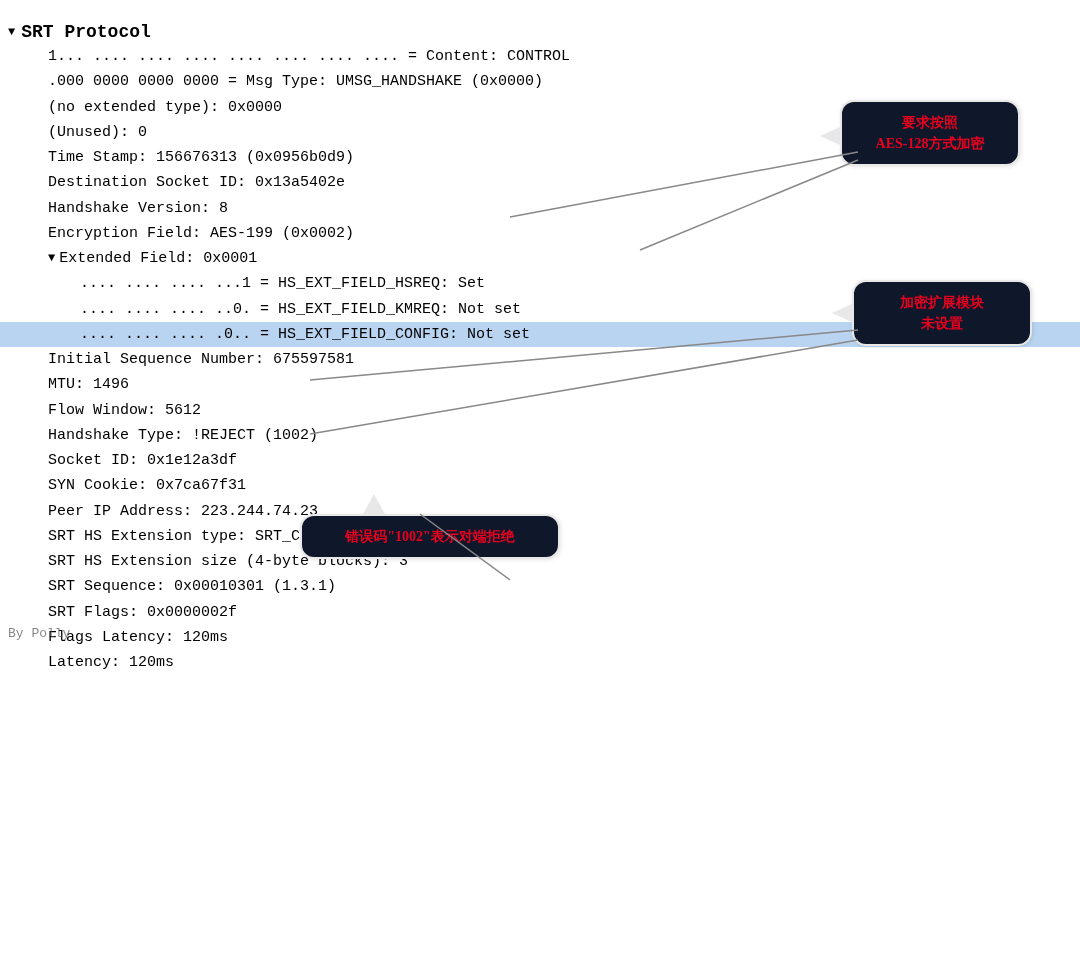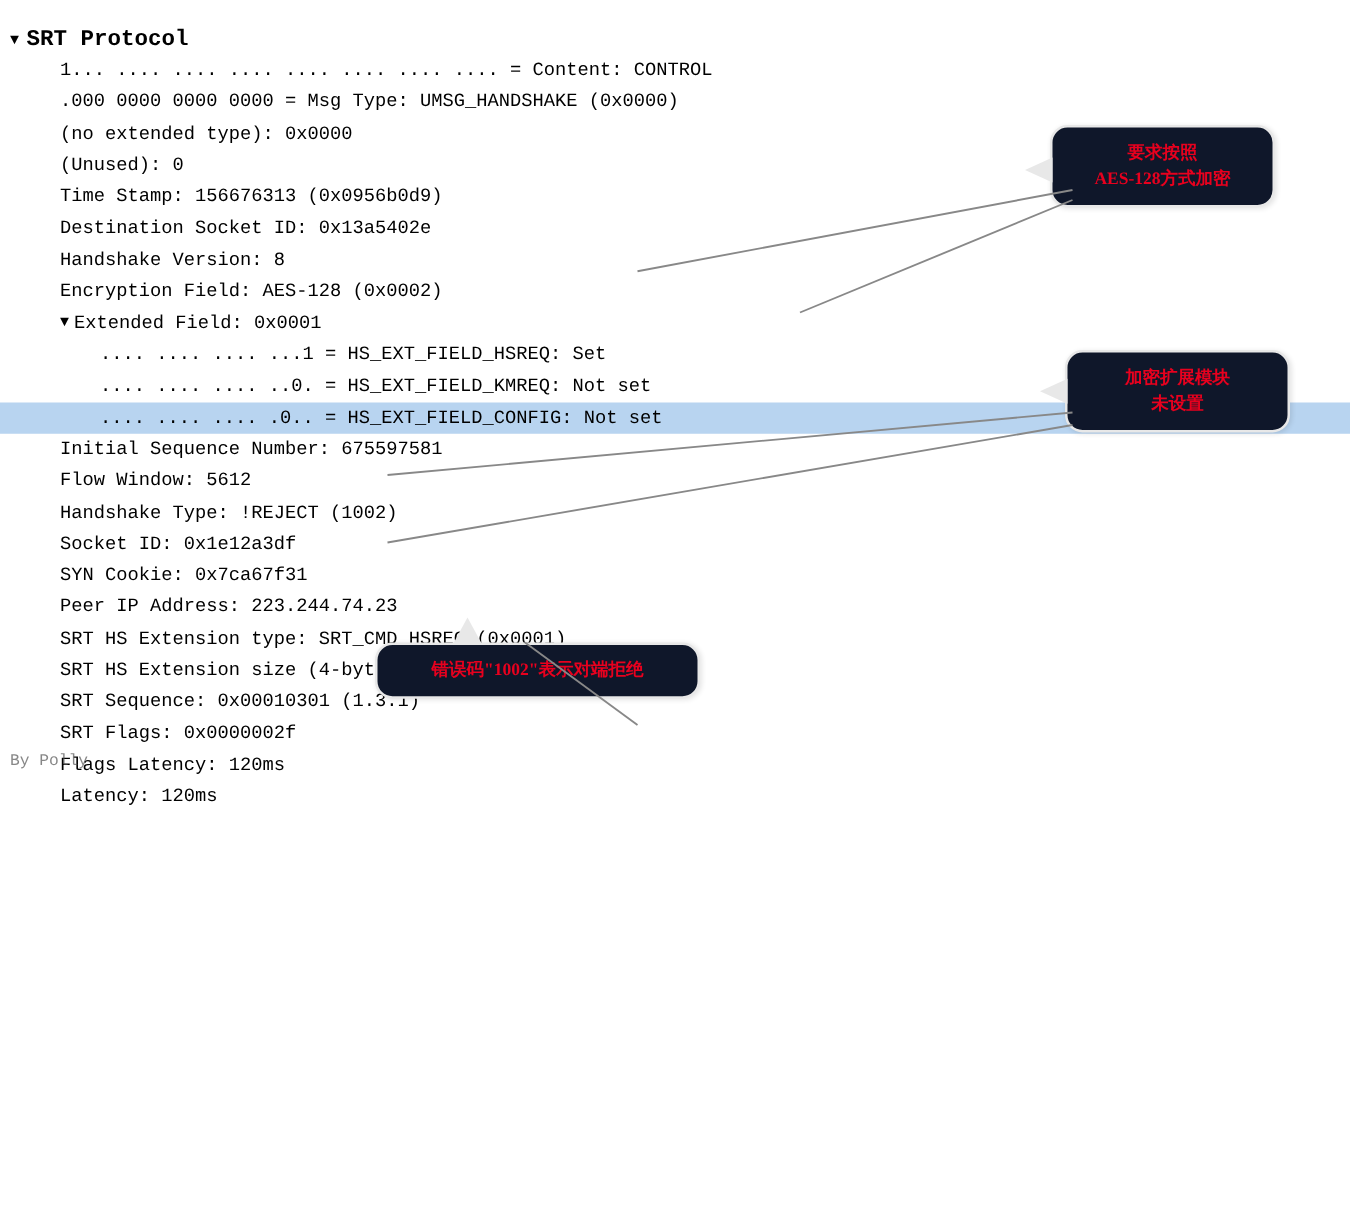--- a/index.html
+++ b/index.html
@@ -175,21 +175,21 @@
 
   <div class="field-row">
     <span>Destination Socket ID: 0x13a5402e</span>
   </div>
 
   <div class="field-row">
     <span>Handshake Version: 8</span>
   </div>
 
   <div class="field-row">
-    <span>Encryption Field: AES-128 (0x0002)</span>
+    <span>Encryption Field: AES-199 (0x0002)</span>
   </div>
 
   <div class="subsection-header">
     <span class="chevron">▼</span>
     <span>Extended Field: 0x0001</span>
   </div>
 
   <div class="field-row indent2">
     <span>.... .... .... ...1 = HS_EXT_FIELD_HSREQ: Set</span>
   </div>
@@ -199,20 +199,23 @@
   </div>
 
   <div class="field-row indent2 highlighted">
     <span>.... .... .... .0.. = HS_EXT_FIELD_CONFIG: Not set</span>
   </div>
 
   <div class="field-row">
     <span>Initial Sequence Number: 675597581</span>
   </div>
 
+  <div class="field-row">
+    <span>MTU: 1496</span>
+  </div>
 
   <div class="field-row">
     <span>Flow Window: 5612</span>
   </div>
 
   <div class="field-row">
     <span>Handshake Type: !REJECT (1002)</span>
   </div>
 
   <div class="field-row">

